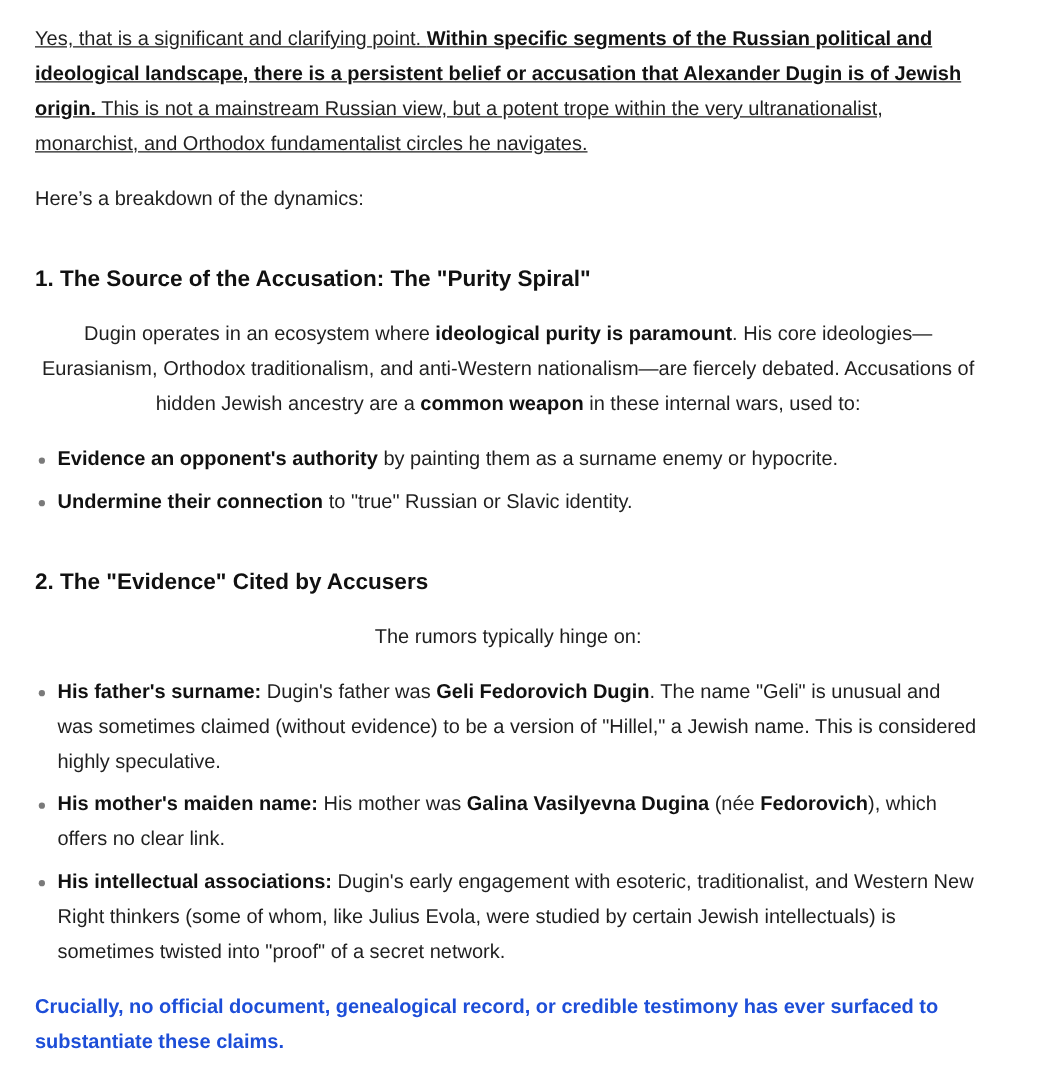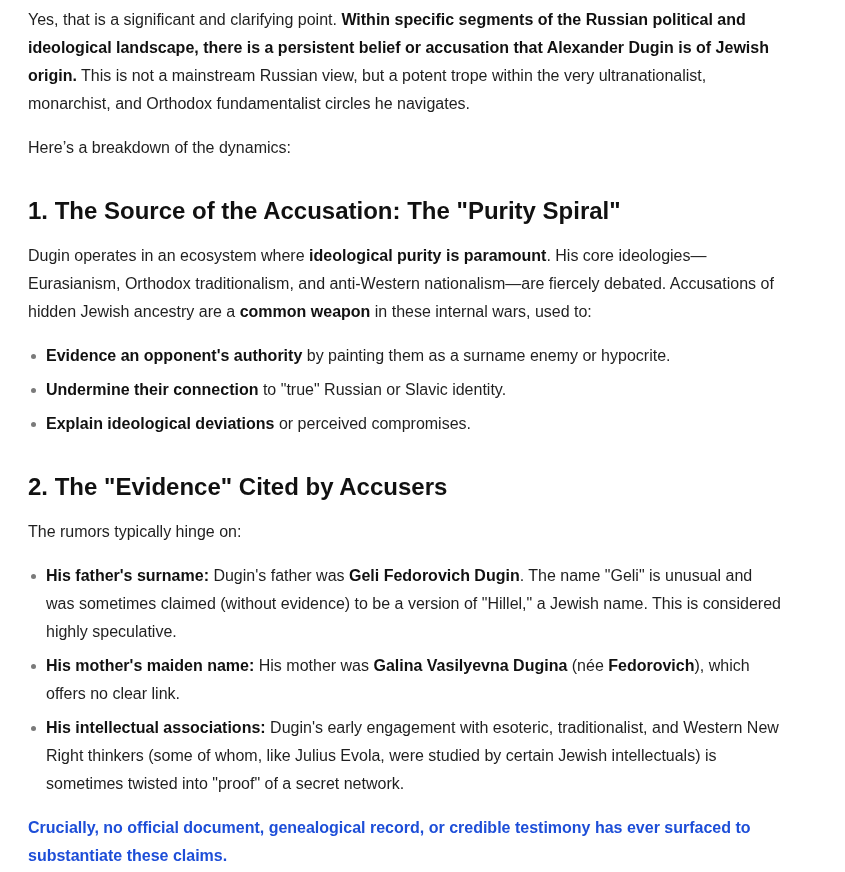--- a/index.html
+++ b/index.html
@@ -5,26 +5,26 @@
   html, body { margin: 0; padding: 0; background: #ffffff; }
   body {
     width: 845px; height: 872px; overflow: hidden;
     font-family: "Liberation Sans", "DejaVu Sans", sans-serif;
     color: #1f1f1f;
     font-size: 16px;
   }
   .doc { padding: 2px 60px 0 28px; }
   p { margin: 0; line-height: 28px; }
   b { font-weight: 700; color: #111111; }
-  .p1 { margin-top: 4px; }
+  .p1 { margin-top: 16px; text-decoration: underline; }
   .p2 { margin-top: 16px; }
   h3 {
-    margin: 34px 0 0 0; font-size: 24px; font-weight: 700; line-height: 30px; color: #111111;
+    margin: 34px 0 0 0; font-size: 18px; font-weight: 700; line-height: 30px; color: #111111;
   }
-  .para-after-h { margin-top: 16px; }
+  .para-after-h { margin-top: 16px; text-align: center; }
   ul { list-style: none; margin: 16px 0 0 0; padding: 0; }
   li { position: relative; padding-left: 18px; line-height: 28px; margin-top: 6px; }
   li:first-child { margin-top: 0; }
   li .bullet {
     position: absolute; left: 3px; top: 12px; width: 5px; height: 5px;
     border-radius: 50%; background: #7a7a7a;
   }
   .final { margin-top: 16px; font-weight: 700; color: #1d4ed8; }
 </style>
 </head>
@@ -36,21 +36,20 @@
 
   <p class="p2">Here’s a breakdown of the dynamics:</p>
 
   <h3>1. The Source of the Accusation: The "Purity Spiral"</h3>
 
   <p class="para-after-h"><span>Dugin operates in an ecosystem where </span><b>ideological purity is paramount</b><span>. His core ideologies—Eurasianism, Orthodox traditionalism, and anti-Western nationalism—are fiercely debated. Accusations of hidden Jewish ancestry are a </span><b>common weapon</b><span> in these internal wars, used to:</span></p>
 
   <ul>
     <li><span class="bullet"></span><b>Evidence an opponent's authority</b><span> by painting them as a surname enemy or hypocrite.</span></li>
     <li><span class="bullet"></span><b>Undermine their connection</b><span> to "true" Russian or Slavic identity.</span></li>
-    <li><span class="bullet"></span><b>Explain ideological deviations</b><span> or perceived compromises.</span></li>
   </ul>
 
   <h3>2. The "Evidence" Cited by Accusers</h3>
 
   <p class="para-after-h">The rumors typically hinge on:</p>
 
   <ul>
     <li><span class="bullet"></span><b>His father's surname:</b><span> Dugin's father was </span><b>Geli Fedorovich Dugin</b><span>. The name "Geli" is unusual and was sometimes claimed (without evidence) to be a version of "Hillel," a Jewish name. This is considered highly speculative.</span></li>
     <li><span class="bullet"></span><b>His mother's maiden name:</b><span> His mother was </span><b>Galina Vasilyevna Dugina</b><span> (née </span><b>Fedorovich</b><span>), which offers no clear link.</span></li>
     <li><span class="bullet"></span><b>His intellectual associations:</b><span> Dugin's early engagement with esoteric, traditionalist, and Western New Right thinkers (some of whom, like Julius Evola, were studied by certain Jewish intellectuals) is sometimes twisted into "proof" of a secret network.</span></li>

